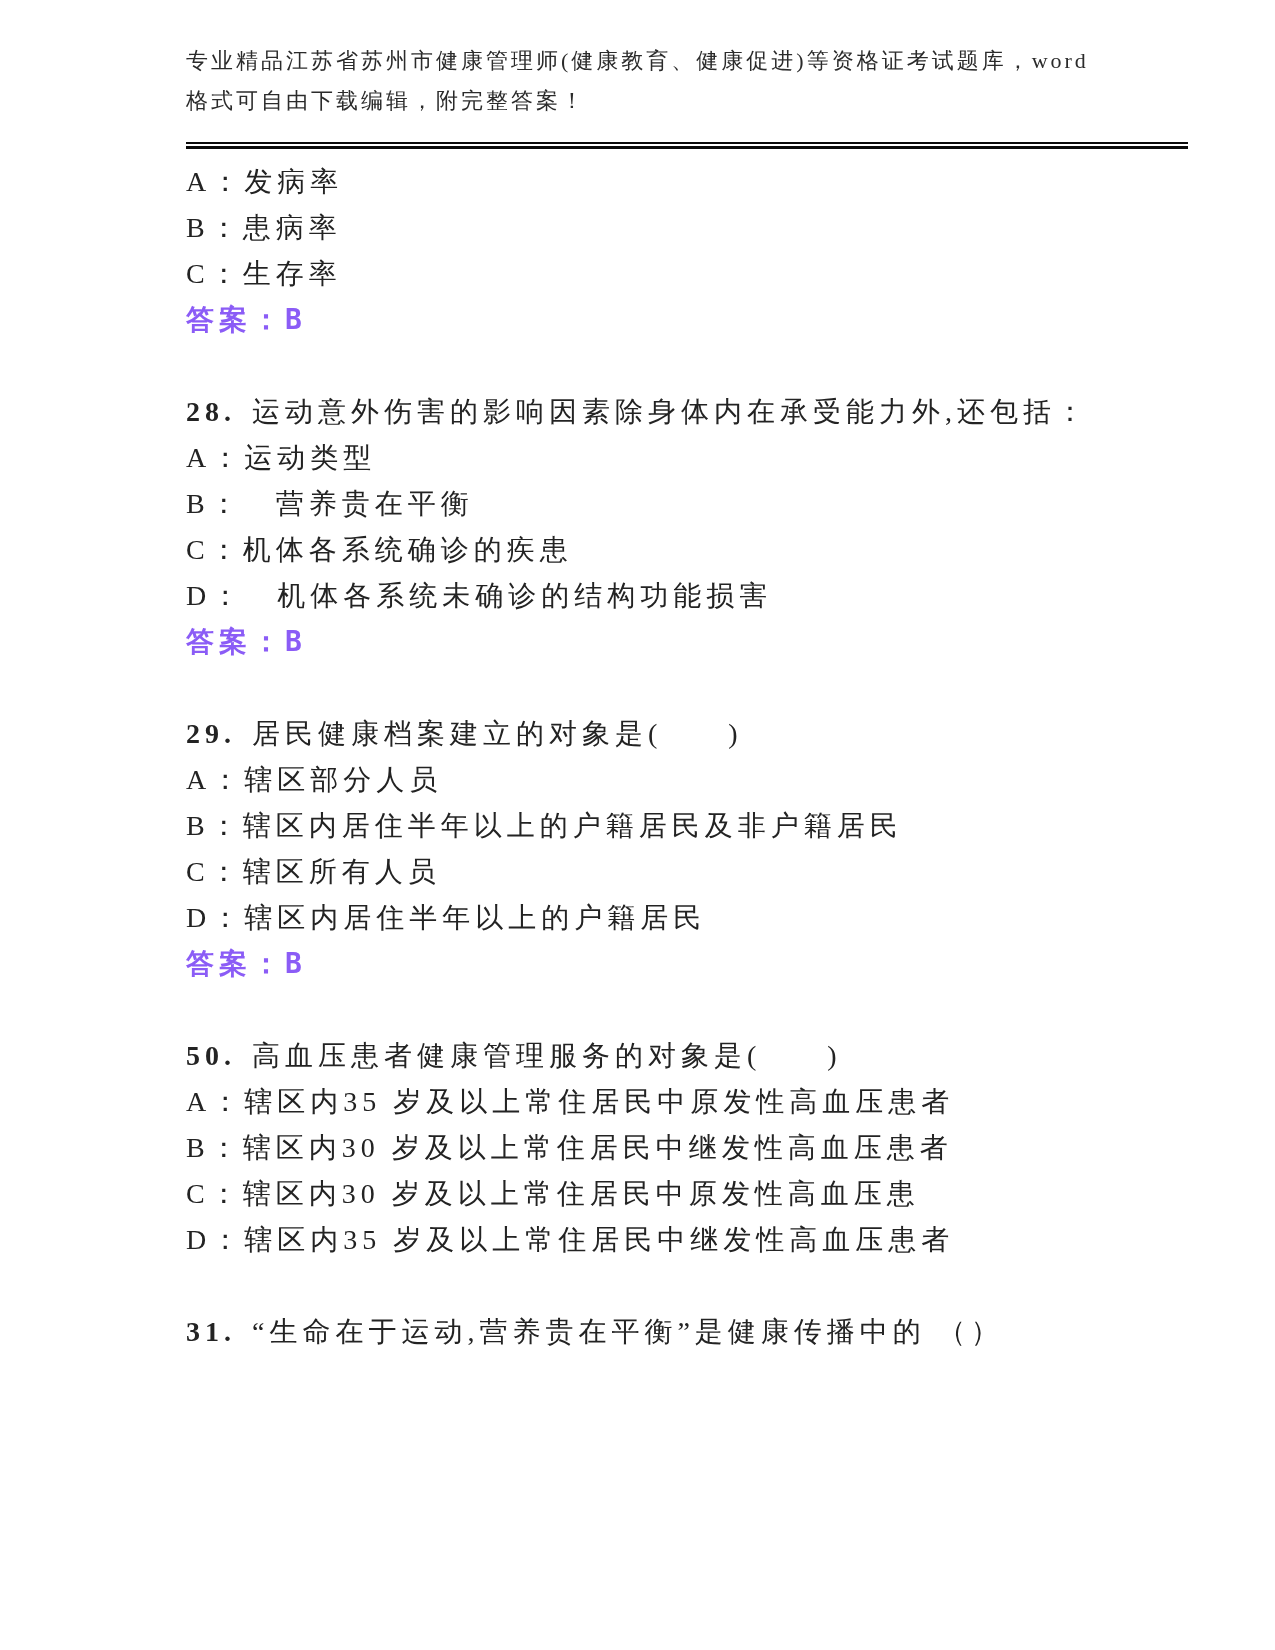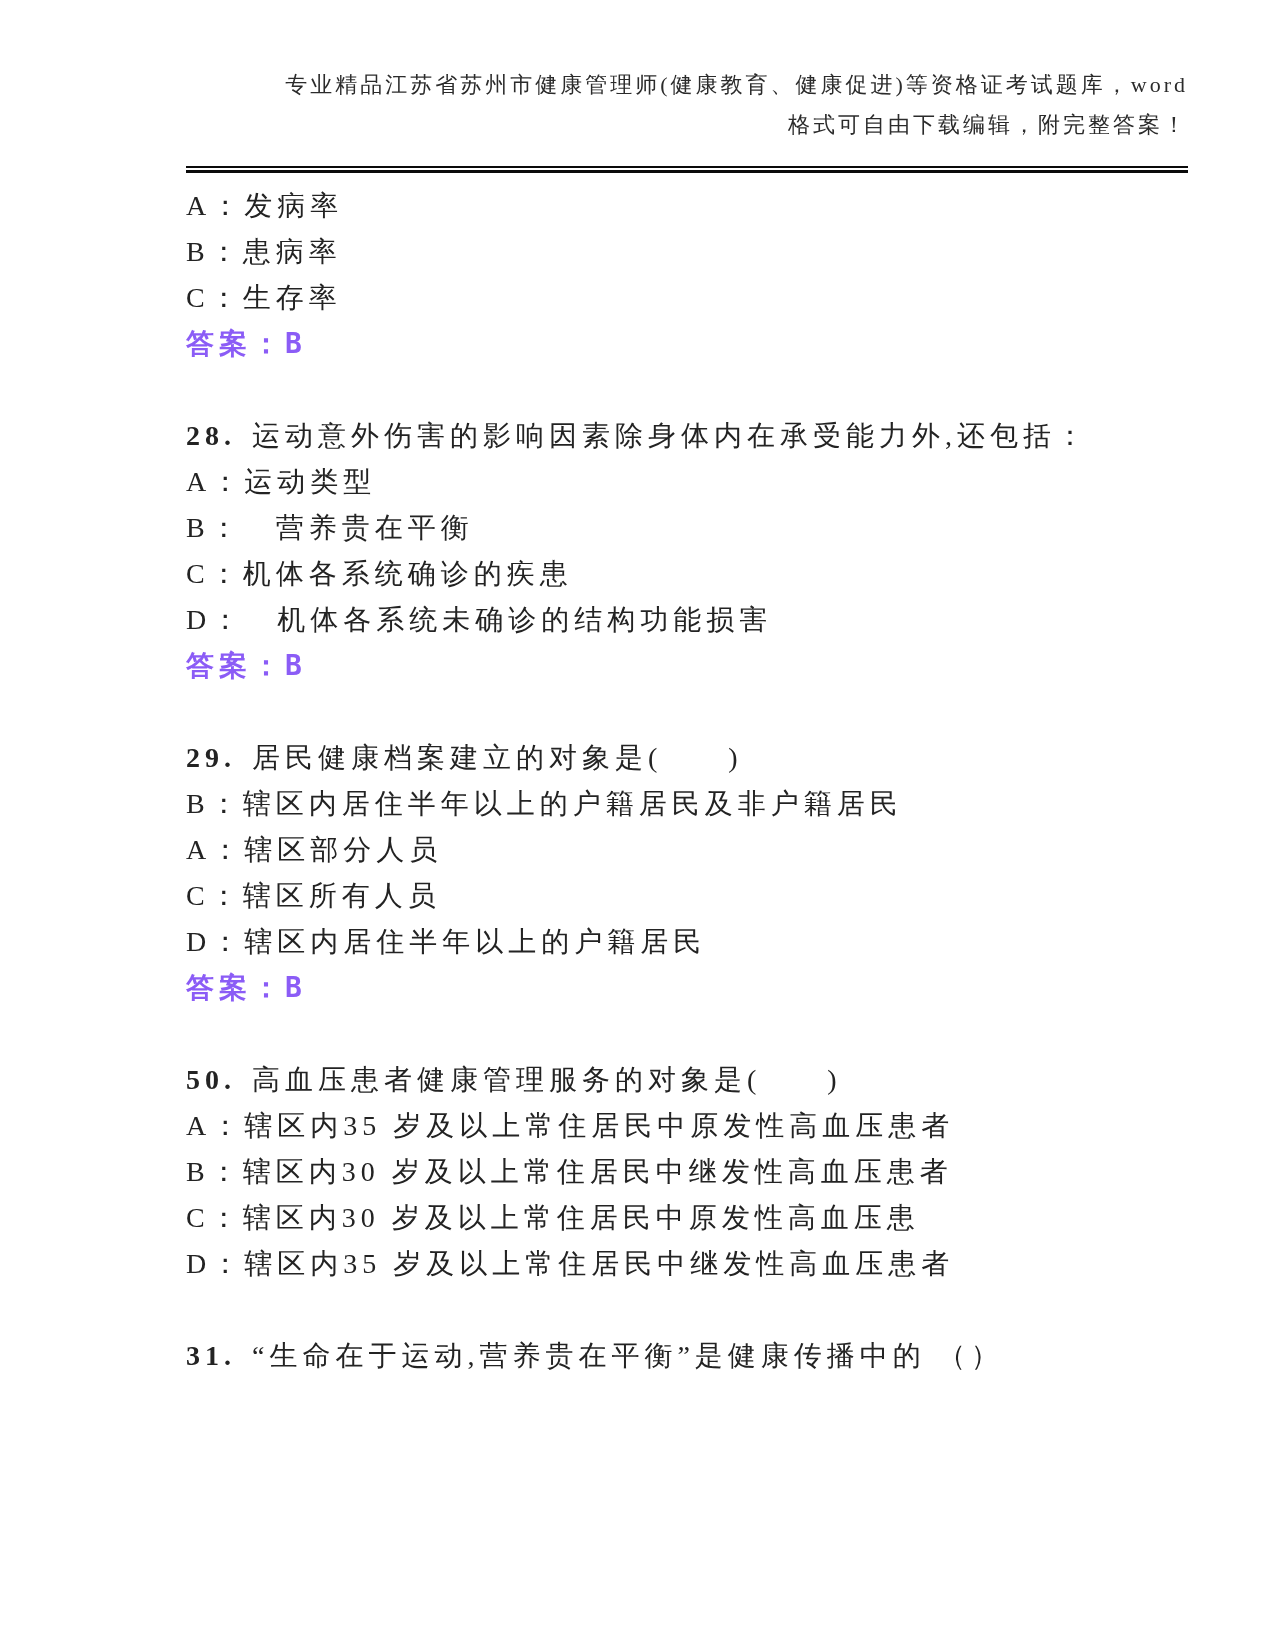--- a/index.html
+++ b/index.html
@@ -16,22 +16,21 @@
     overflow: hidden;
   }
   .doc {
     position: absolute;
     left: 186px;
     top: 0;
     width: 1002px;
   }
   
   .header {
-    padding-top: 65px;
-    text-align: right;
+    padding-top: 41px;
   }
   .header p {
     margin: 0;
     font-size: 22px;
     line-height: 40px;
     letter-spacing: 3px;
     color: #2b2b2b;
   }
   
   .rule {
@@ -92,22 +91,22 @@
       <div class="question-block spaced">
     <p class="qline"><span class="qnum">28.</span><span class="qtext">运动意外伤害的影响因素除身体内在承受能力外,还包括：</span></p>
   <p class="option"><span class="opt-label">A：</span><span class="opt-text">运动类型</span></p>
         <p class="option"><span class="opt-label">B：</span><span class="opt-text">　营养贵在平衡</span></p>
         <p class="option"><span class="opt-label">C：</span><span class="opt-text">机体各系统确诊的疾患</span></p>
         <p class="option"><span class="opt-label">D：</span><span class="opt-text">　机体各系统未确诊的结构功能损害</span></p>
         <p class="answer"><span class="answer-label">答案：</span><span class="answer-value">B</span></p>
       </div>
       <div class="question-block spaced">
     <p class="qline"><span class="qnum">29.</span><span class="qtext">居民健康档案建立的对象是(　　)</span></p>
-  <p class="option"><span class="opt-label">B：</span><span class="opt-text">辖区内居住半年以上的户籍居民及非户籍居民</span></p>
-        <p class="option"><span class="opt-label">A：</span><span class="opt-text">辖区部分人员</span></p>
+  <p class="option"><span class="opt-label">A：</span><span class="opt-text">辖区部分人员</span></p>
+        <p class="option"><span class="opt-label">B：</span><span class="opt-text">辖区内居住半年以上的户籍居民及非户籍居民</span></p>
         <p class="option"><span class="opt-label">C：</span><span class="opt-text">辖区所有人员</span></p>
         <p class="option"><span class="opt-label">D：</span><span class="opt-text">辖区内居住半年以上的户籍居民</span></p>
         <p class="answer"><span class="answer-label">答案：</span><span class="answer-value">B</span></p>
       </div>
       <div class="question-block spaced">
     <p class="qline"><span class="qnum">50.</span><span class="qtext">高血压患者健康管理服务的对象是(　　)</span></p>
   <p class="option"><span class="opt-label">A：</span><span class="opt-text">辖区内35 岁及以上常住居民中原发性高血压患者</span></p>
         <p class="option"><span class="opt-label">B：</span><span class="opt-text">辖区内30 岁及以上常住居民中继发性高血压患者</span></p>
         <p class="option"><span class="opt-label">C：</span><span class="opt-text">辖区内30 岁及以上常住居民中原发性高血压患</span></p>
         <p class="option"><span class="opt-label">D：</span><span class="opt-text">辖区内35 岁及以上常住居民中继发性高血压患者</span></p>

